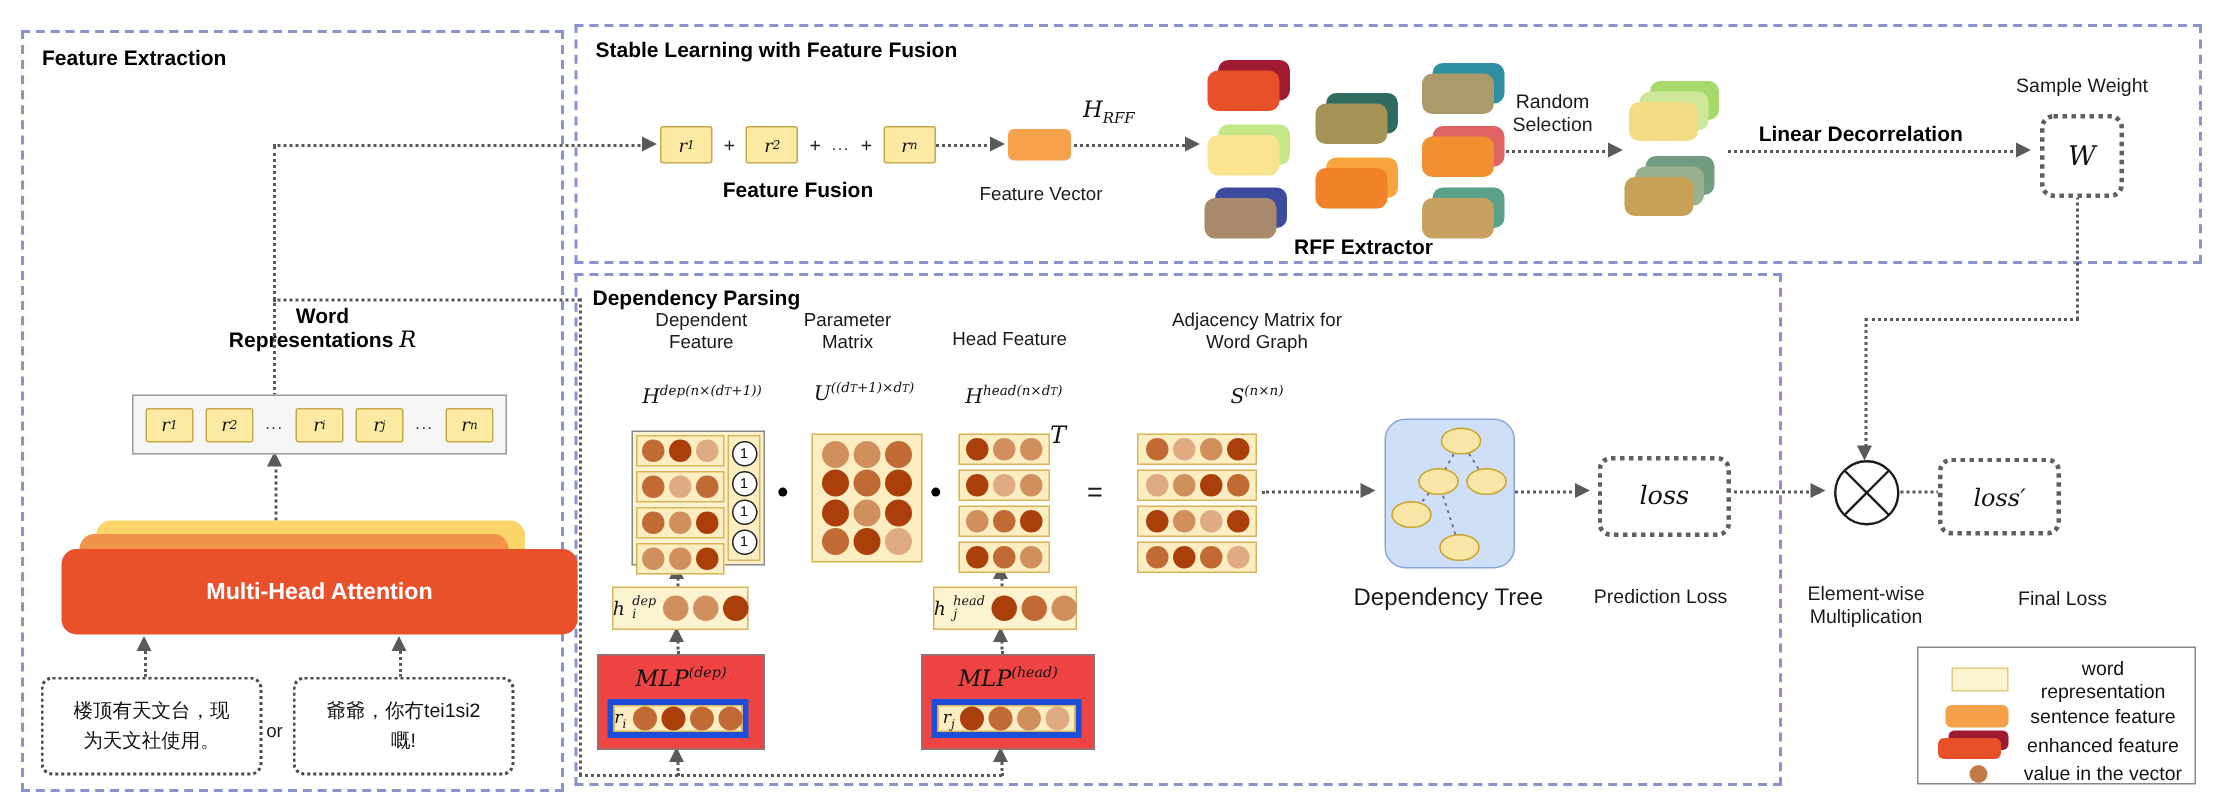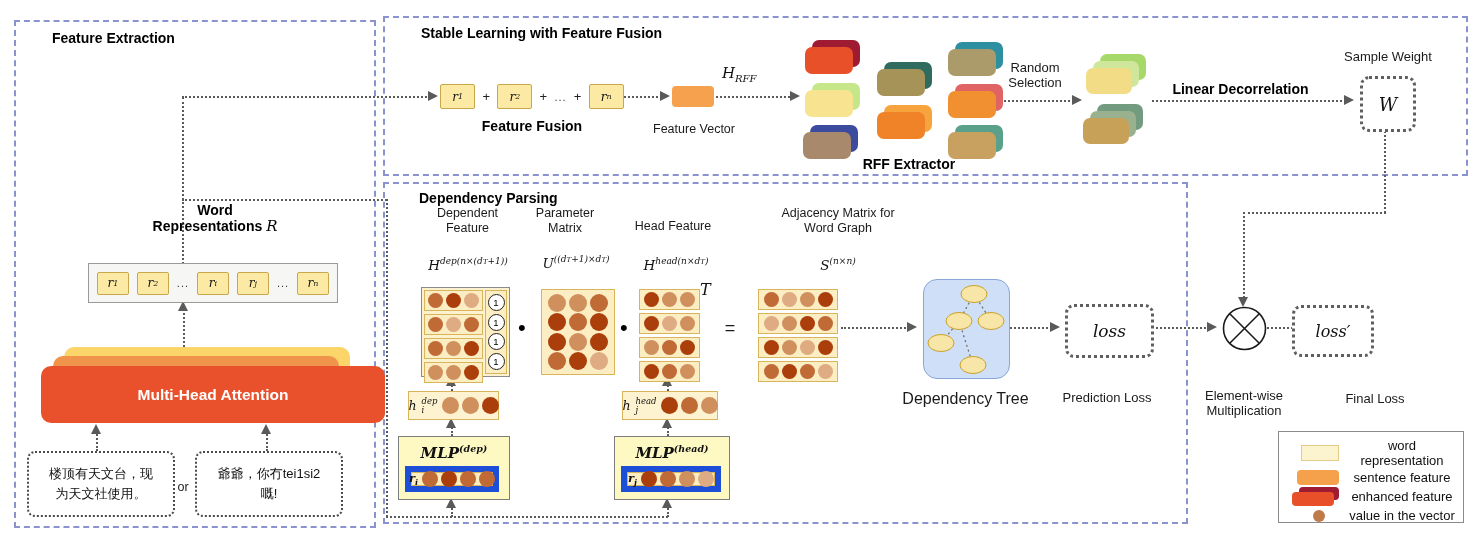--- a/index.html
+++ b/index.html
@@ -1,19 +1,19 @@
 <!DOCTYPE html>
 <html><head>
 <meta charset="utf-8">
 <style>
   html,body{margin:0;padding:0;background:#fff;}
   #fig{position:relative;width:1482px;height:541px;background:#fff;overflow:hidden;
        font-family:"Liberation Sans",sans-serif;color:#111;}
   .panel{position:absolute;border:2px dashed #8a93cf;background:transparent;}
-  .ptitle{position:absolute;font-weight:bold;font-size:14px;color:#000;white-space:nowrap;margin-left:24px;}
+  .ptitle{position:absolute;font-weight:bold;font-size:14px;color:#000;white-space:nowrap;}
   .lbl{position:absolute;font-size:12.5px;color:#1a1a1a;text-align:center;line-height:1.18;}
   .blbl{position:absolute;font-size:14px;font-weight:bold;color:#000;text-align:center;line-height:1.15;}
   .mathit{font-family:"DejaVu Serif",serif;font-style:italic;}
   
   .dh{position:absolute;border-top:2px dotted #5a5a5a;height:0;}
   .dv{position:absolute;border-left:2px dotted #5a5a5a;width:0;}
   .ah{position:absolute;width:0;height:0;}
   .ah-r{border-top:5px solid transparent;border-bottom:5px solid transparent;border-left:10px solid #5a5a5a;}
   .ah-u{border-left:5px solid transparent;border-right:5px solid transparent;border-bottom:10px solid #5a5a5a;}
   .ah-d{border-left:5px solid transparent;border-right:5px solid transparent;border-top:10px solid #5a5a5a;}
@@ -45,24 +45,24 @@
   .rows-plain{background:#fceec2;border:1px solid #d8b45a;display:flex;flex-direction:column;
               justify-content:space-evenly;}
   .onecol{background:#fceec2;border:1px solid #d8b45a;display:flex;flex-direction:column;
           justify-content:space-evenly;align-items:center;}
   .one{width:15px;height:15px;border-radius:50%;background:#fff;border:1.3px solid #222;
        font-size:9.5px;display:flex;align-items:center;justify-content:center;color:#000;}
   .vecbox{position:absolute;background:#fdf3d0;border:1.5px solid #d8b45a;display:flex;
           align-items:center;justify-content:center;gap:4px;}
   .supsub{display:inline-flex;flex-direction:column;line-height:1;font-size:8.5px;
           font-family:"DejaVu Serif",serif;font-style:italic;margin-left:1px;vertical-align:-3px;}
-  .mlpbox{position:absolute;background:#fef9c3;border:1.8px solid #7c7c7c;font-weight:bold;}
+  .mlpbox{position:absolute;background:#ef4444;border:1.8px solid #7c7c7c;}
   .mlptxt{text-align:center;font-size:15px;margin-top:6px;}
   .mlptxt sup{font-size:9.5px;}
-  .innerwrap{position:absolute;border:6px solid #1d4ed8;padding:0;background:#fff;}
+  .innerwrap{position:absolute;border:4px solid #1d4ed8;padding:0;background:#fff;}
   .innerbox{background:#fceec2;border:1px solid #d8b45a;display:flex;align-items:center;
             justify-content:center;gap:4px;height:100%;box-sizing:border-box;}
   .fml{position:absolute;font-family:"DejaVu Serif",serif;font-style:italic;font-size:13.5px;
        text-align:center;white-space:nowrap;}
   .fml sup{font-size:9px;}
   .fml sup sub,.subT{font-size:7px;}
   .legend{position:absolute;border:1.2px solid #8a8a8a;background:#fff;
           display:flex;flex-direction:column;justify-content:space-evenly;padding:6px 8px;box-sizing:border-box;}
   .lrow{display:flex;align-items:center;gap:10px;}
   .lsw{width:52px;display:flex;justify-content:flex-end;position:relative;height:19px;align-items:center;}

